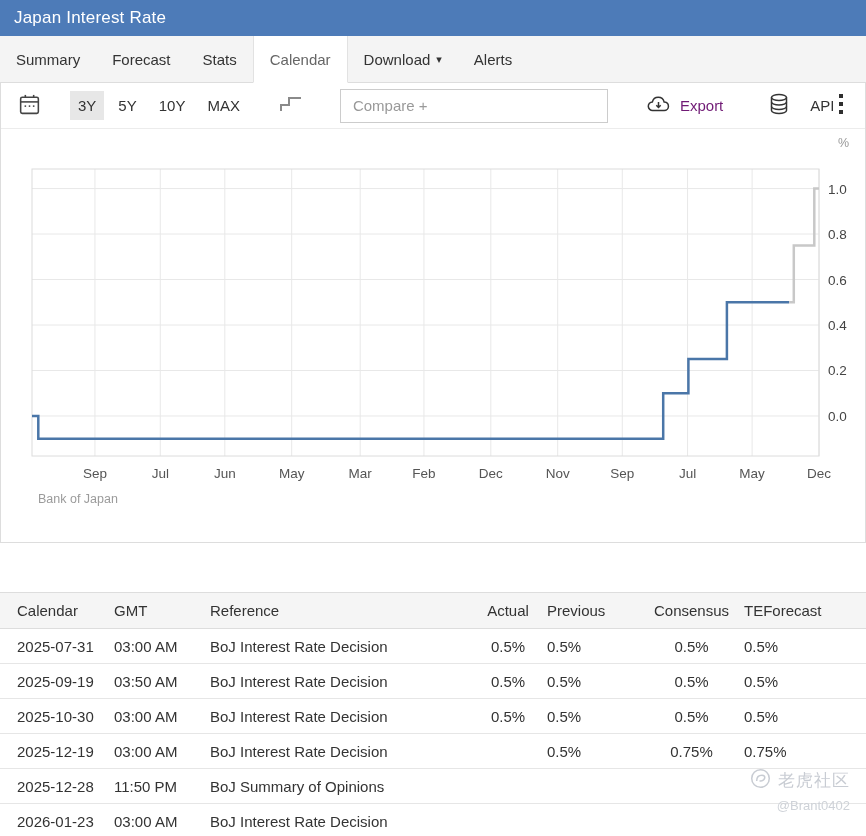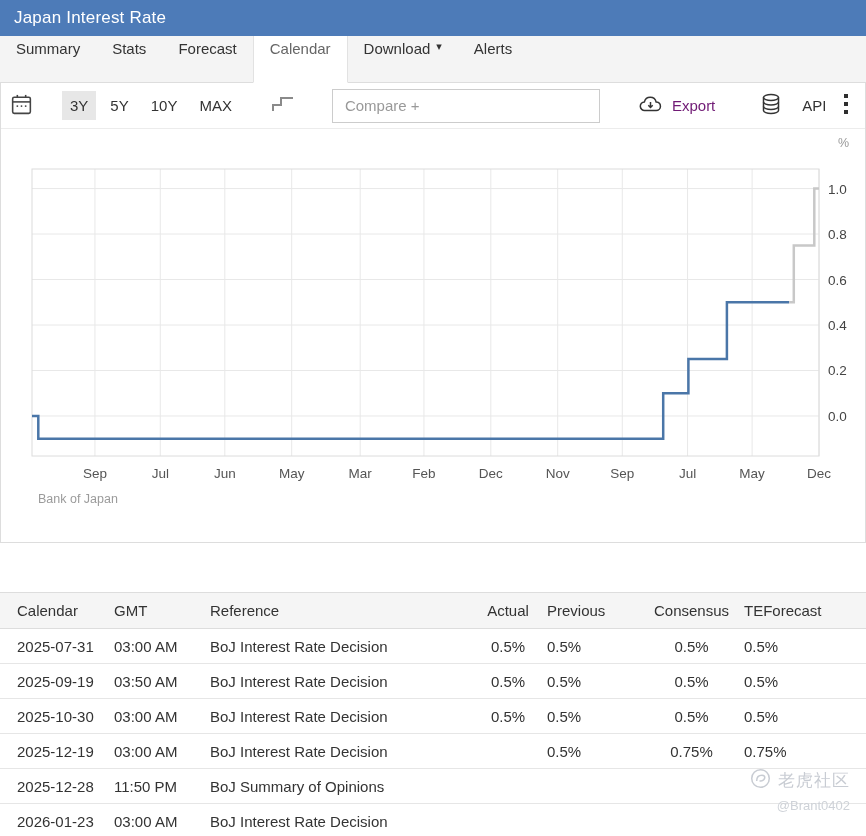--- a/index.html
+++ b/index.html
@@ -7,29 +7,29 @@
     font-family: "Liberation Sans", "DejaVu Sans", sans-serif; color: #333; }
   .page { position: relative; width: 866px; height: 836px; }
 
   
   .titlebar { height: 36px; background: #4d7bb8; display: flex; align-items: center; padding: 0 14px; }
   .titlebar h1 { font-size: 17px; font-weight: 500; color: #fff; letter-spacing: .2px; }
 
   
   .tabbar { height: 47px; background: #f4f4f4; border-bottom: 1px solid #ddd;
     display: flex; align-items: stretch; position: relative; z-index: 2; }
-  .tab { display: flex; padding: 4px 16px; font-size: 15px; color: #333; cursor: pointer; }
+  .tab { display: flex; align-items: center; padding: 4px 16px; font-size: 15px; color: #333; cursor: pointer; }
   .tab .caret { font-size: 11px; margin-left: 6px; color: #333; }
   .tab.active { background: #fff; color: #666; border-left: 1px solid #e2e2e2; border-right: 1px solid #e2e2e2;
     margin-bottom: -1px; border-bottom: 1px solid #fff; }
 
   
   .card { height: 460px; border-left: 1px solid #ddd; border-right: 1px solid #ddd; border-bottom: 1px solid #ddd;
     background: #fff; position: relative; z-index: 1; }
-  .toolbar { height: 46px; display: flex; align-items: center; padding: 0 6px; border-bottom: 1px solid #ececec; }
+  .toolbar { height: 46px; display: flex; align-items: center; padding: 0 14px; border-bottom: 1px solid #ececec; }
   .icon-btn { background: none; border: none; cursor: pointer; display: flex; align-items: center; padding: 2px; }
   .range-group { display: flex; align-items: center; margin-left: 26px; gap: 6px; }
   .range-btn { border: none; background: transparent; font-size: 15px; color: #333; padding: 6px 8px; cursor: pointer;
     font-family: inherit; }
   .range-btn.active { background: #e7e7e7; }
   .step-btn { margin-left: 26px; }
   .compare-wrap { margin-left: 32px; }
   .compare-input { width: 268px; height: 34px; border: 1px solid #ccc; background: #fff; padding: 0 12px;
     font-size: 15px; color: #333; font-family: inherit; }
   .compare-input::placeholder { color: #999; }
@@ -67,24 +67,24 @@
 
   <div class="titlebar">
     <h1>Japan Interest Rate</h1>
   </div>
 
   <div class="tabbar">
       <div class="tab">
         <span>Summary</span>
       </div>
       <div class="tab">
+        <span>Forecast</span>
+      </div>
+      <div class="tab">
         <span>Stats</span>
-      </div>
-      <div class="tab">
-        <span>Forecast</span>
       </div>
       <div class="tab active">
         <span>Calendar</span>
       </div>
       <div class="tab">
         <span>Download</span>
         <span class="caret">▾</span>
       </div>
       <div class="tab">
         <span>Alerts</span>

